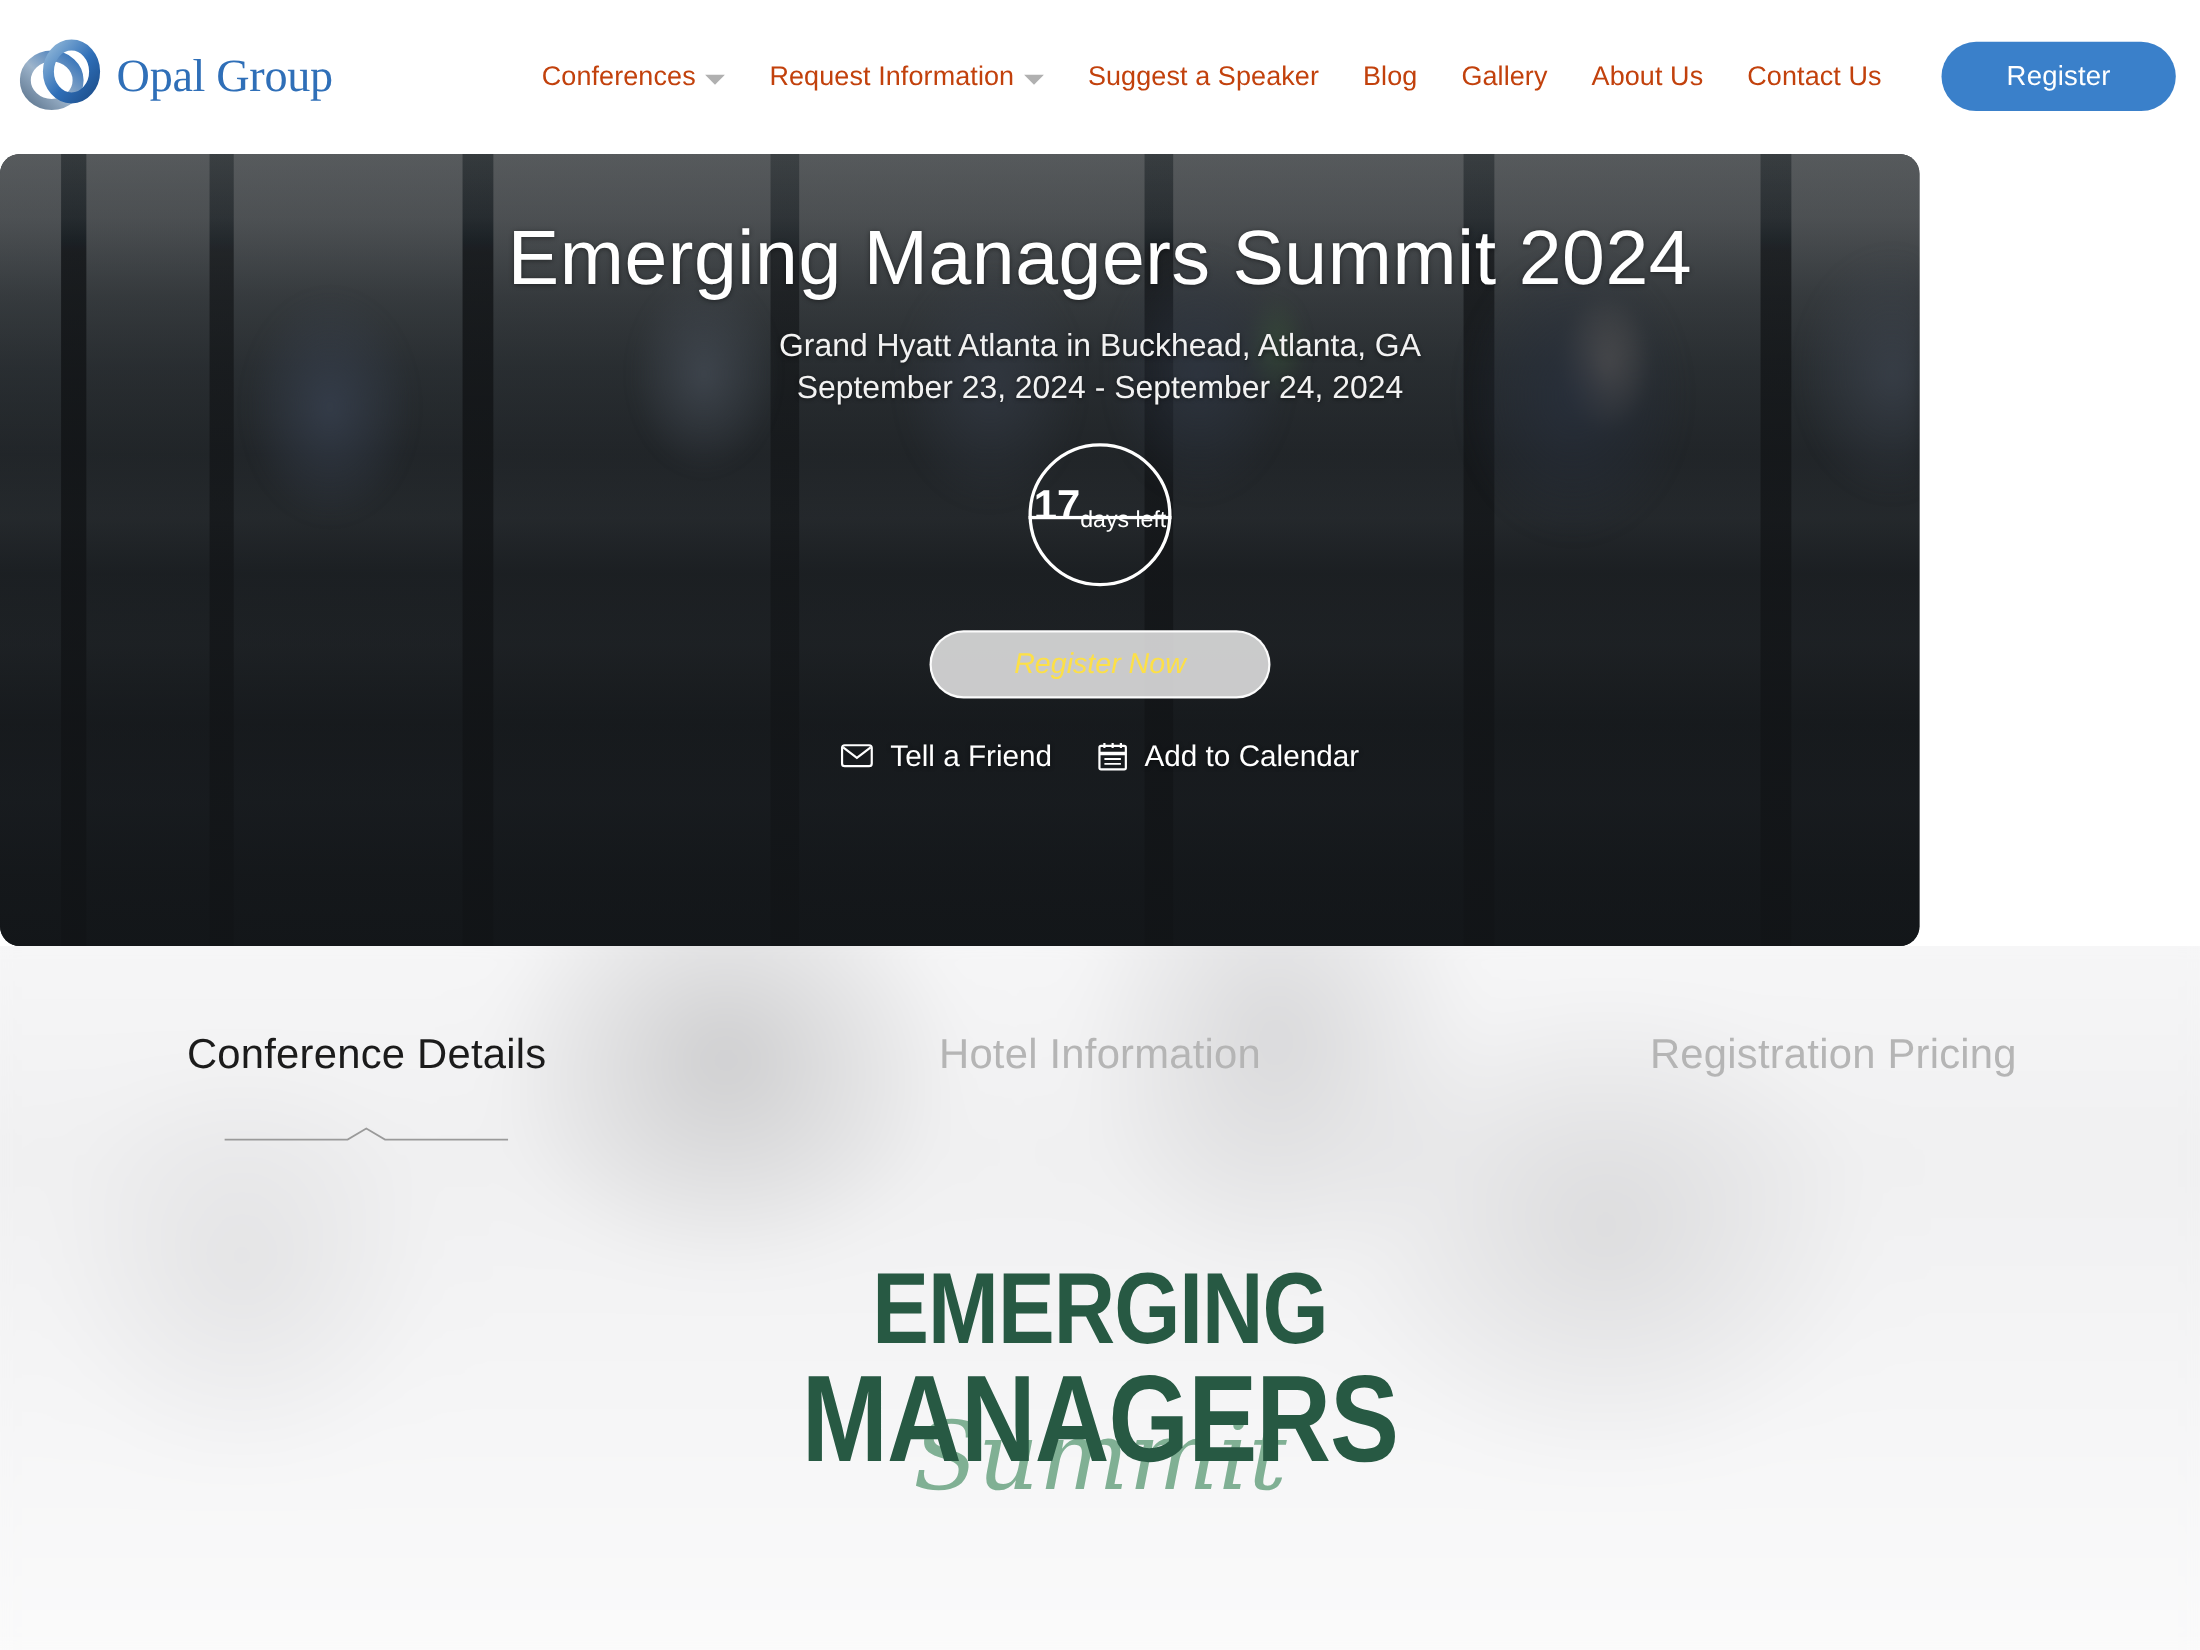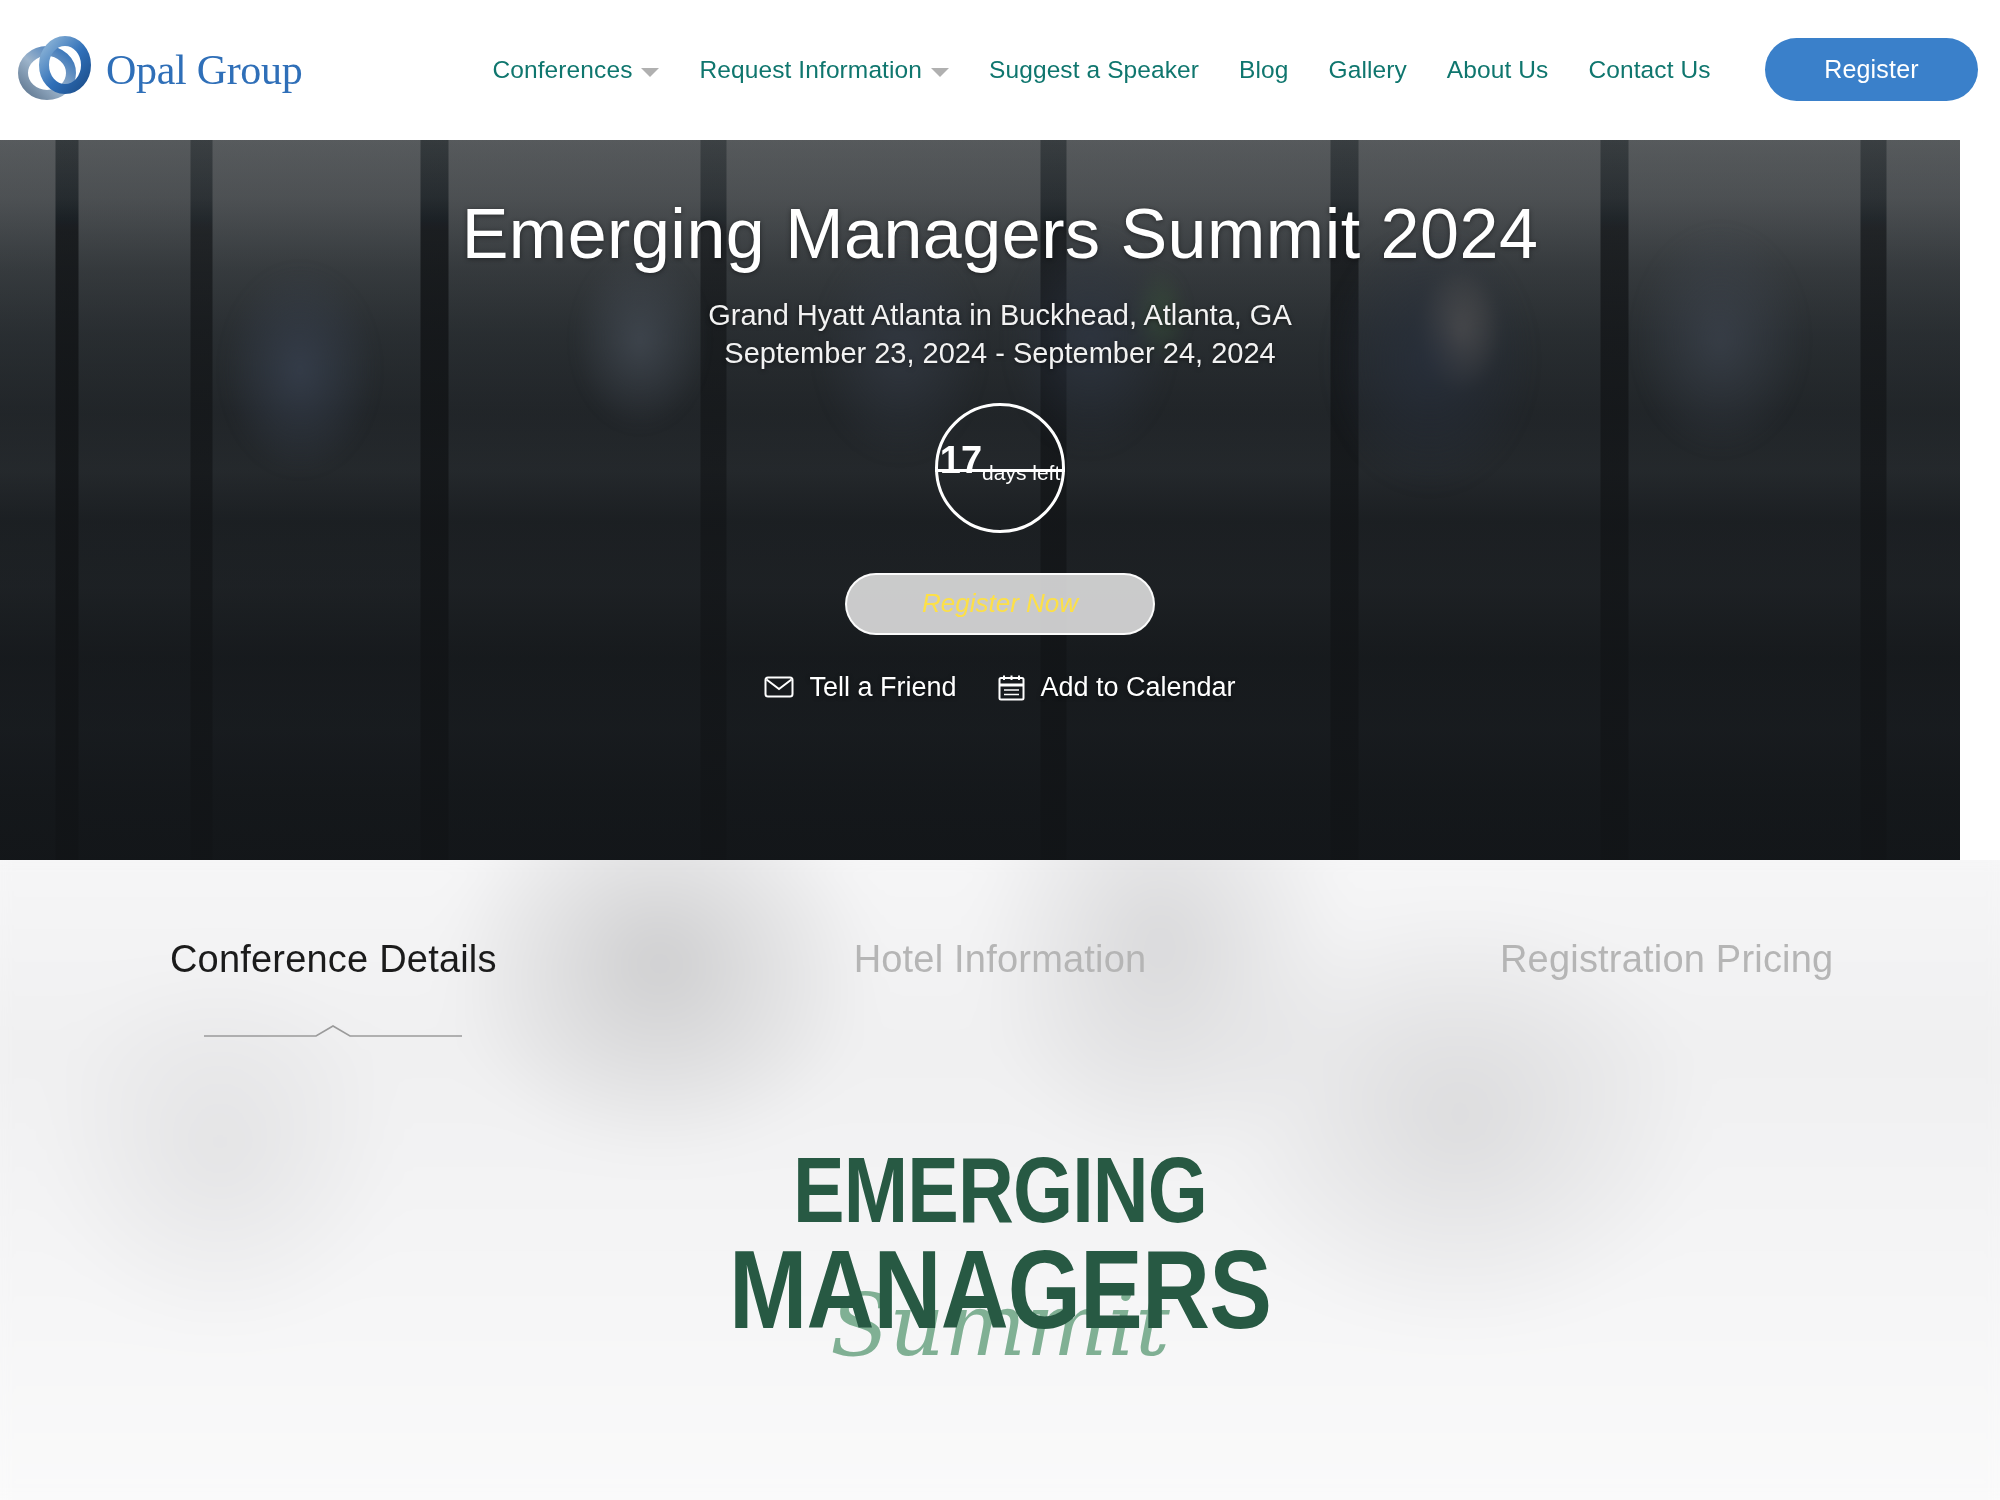--- a/index.html
+++ b/index.html
@@ -45,21 +45,21 @@
     align-items: center;
     margin-left: 170px;
     gap: 0px;
   }
   .nav-item {
     display: flex;
     align-items: center;
     gap: 9px;
     padding: 0 20px;
     font-size: 24.5px;
-    color: #0f766e;
+    color: #c2410c;
     white-space: nowrap;
     cursor: pointer;
     letter-spacing: 0.1px;
   }
   .caret {
     width: 0; height: 0;
     border-left: 9px solid transparent;
     border-right: 9px solid transparent;
     border-top: 9px solid #b0b0b0;
     display: block;
@@ -81,24 +81,25 @@
     justify-content: center;
     cursor: pointer;
     border: none;
     letter-spacing: 0.2px;
     font-family: "Liberation Sans", sans-serif;
   }
 
   
   .hero {
     position: relative;
-    width: 1960px;
+    width: 1745px;
     height: 720px;
     overflow: hidden;
     background: #2e3236;
+    border-radius: 18px;
   }
   .hero-bg {
     position: absolute;
     inset: 0;
     background:
       
       linear-gradient(180deg, rgba(28,31,34,.56) 0%, rgba(24,27,30,.70) 55%, rgba(20,23,26,.86) 100%),
       
       linear-gradient(90deg,
         rgba(150,155,160,.20) 0px, rgba(150,155,160,.20) 55px,

